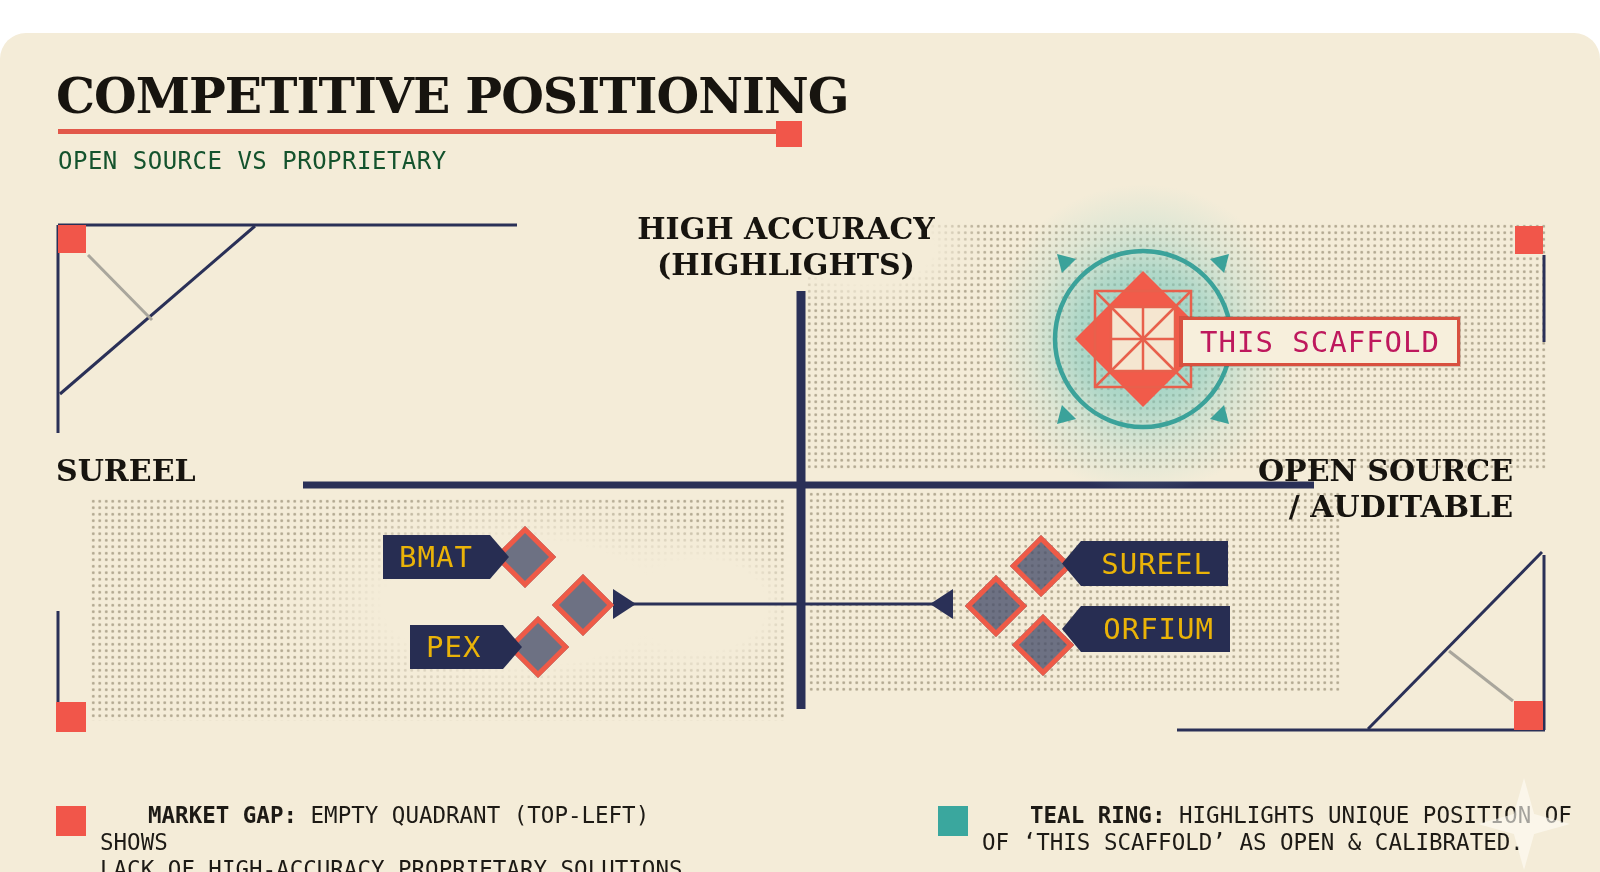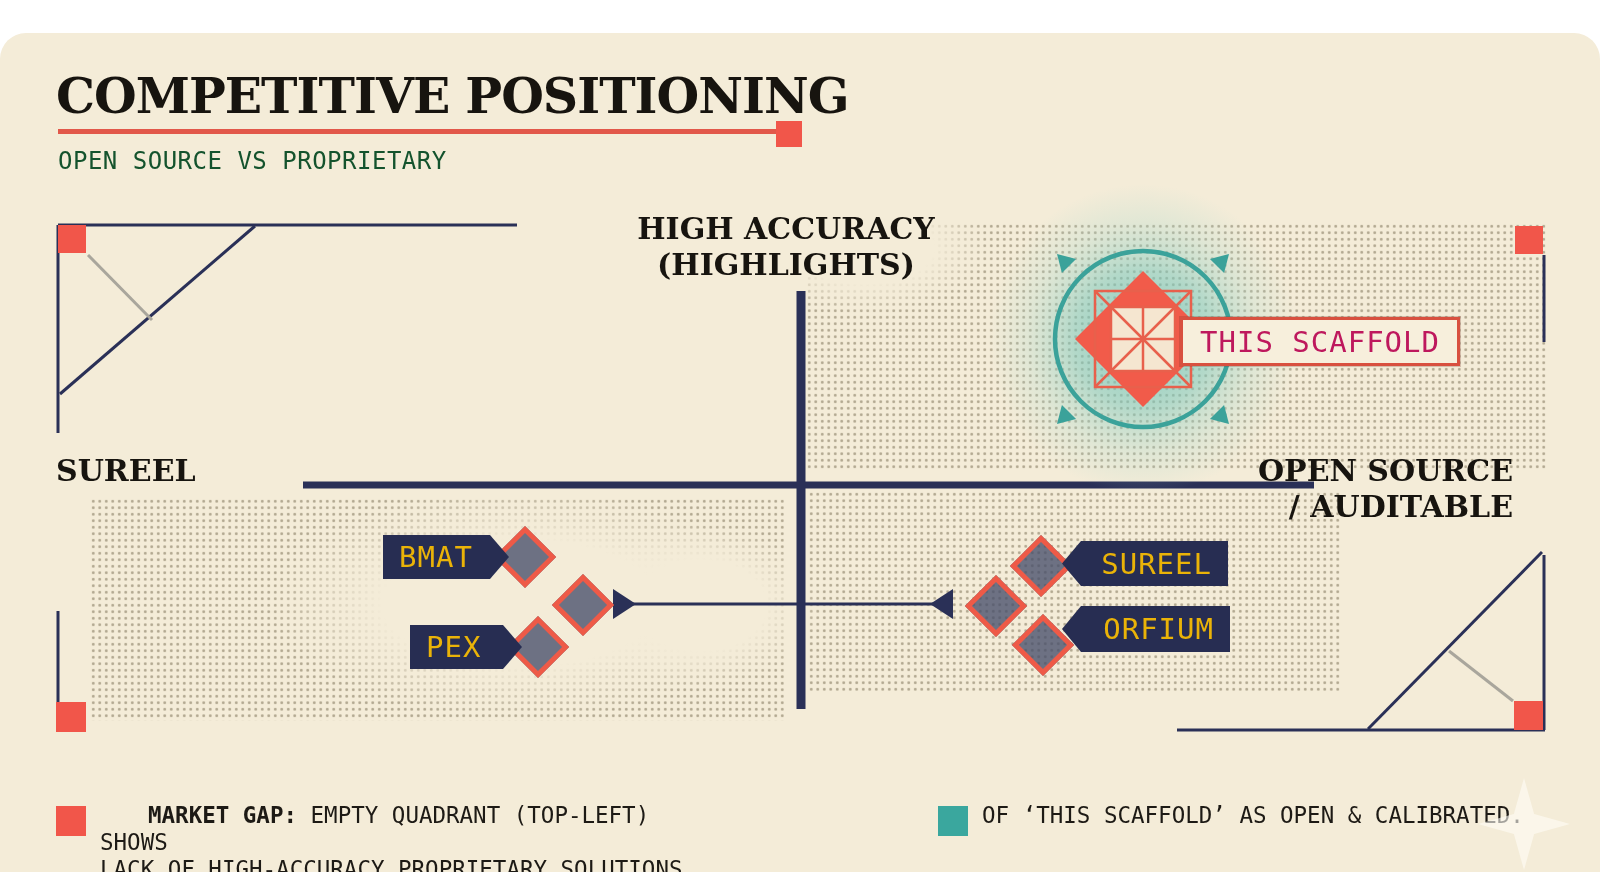--- a/index.html
+++ b/index.html
@@ -190,18 +190,19 @@
 
     <div class="scaffold-label">THIS SCAFFOLD</div>
 
     <div class="legend-swatch swatch-red"></div>
     <div class="legend-text legend-left">
       <div><b>MARKET GAP:</b><span> EMPTY QUADRANT (TOP-LEFT) SHOWS</span></div>
       <div>LACK OF HIGH-ACCURACY PROPRIETARY SOLUTIONS.</div>
     </div>
     <div class="legend-swatch swatch-teal"></div>
     <div class="legend-text legend-right">
+      <div><b>TEAL RING:</b><span> HIGHLIGHTS UNIQUE POSITION OF</span></div>
       <div>OF ‘THIS SCAFFOLD’ AS OPEN &amp; CALIBRATED.</div>
     </div>
 
     <div class="sparkle"></div>
   </div>
 </div>
 
 </body></html>

